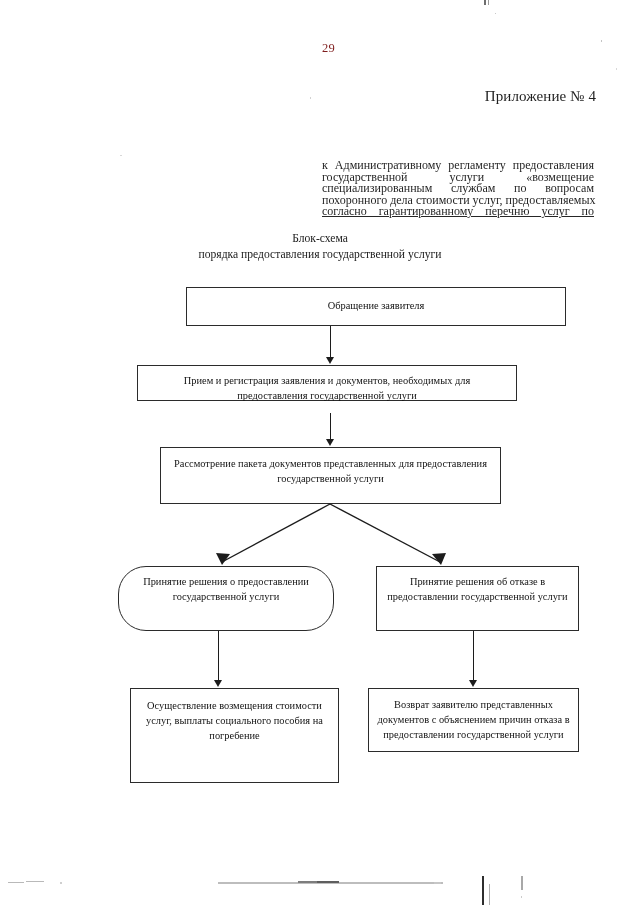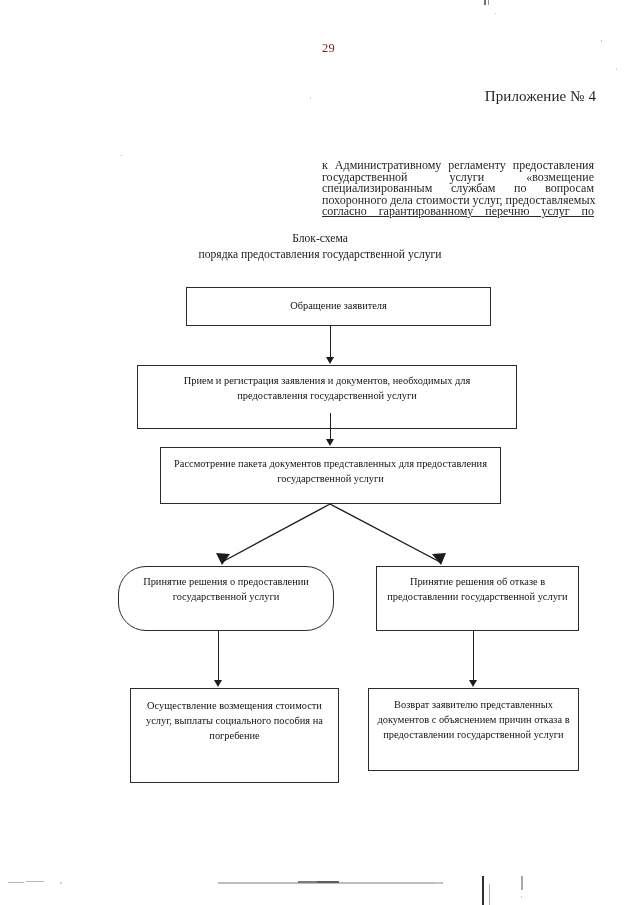--- a/index.html
+++ b/index.html
@@ -86,27 +86,27 @@
     align-items: flex-start;
     justify-content: center;
     padding-top: 7px;
     font-size: 10.4px;
     line-height: 15px;
     text-align: center;
     color: #141414;
   }
   .node .txt { display: block; width: 94%; }
 
-  #node-appeal      { left: 186px; top: 287px; width: 305px; height: 39px; padding-top: 10px; }
-  #node-intake      { left: 137px; top: 365px; width: 380px; height: 64px; }
+  #node-appeal      { left: 186px; top: 287px; width: 380px; height: 39px; padding-top: 10px; }
+  #node-intake      { left: 137px; top: 365px; width: 380px; height: 36px; }
   #node-review      { left: 160px; top: 447px; width: 341px; height: 57px; padding-top: 8px; }
   #node-approve     { left: 118px; top: 566px; width: 216px; height: 65px; padding-top: 7px; border-radius: 28px; }
   #node-refuse      { left: 376px; top: 566px; width: 203px; height: 65px; padding-top: 7px; }
   #node-payout      { left: 130px; top: 688px; width: 209px; height: 95px; padding-top: 9px; }
-  #node-return      { left: 368px; top: 688px; width: 211px; height: 83px; padding-top: 8px; }
+  #node-return      { left: 368px; top: 688px; width: 211px; height: 64px; padding-top: 8px; }
 
   
   .vline {
     position: absolute;
     width: 1.3px;
     background: #1c1c1c;
   }
   .arrowhead {
     position: absolute;
     width: 0;

